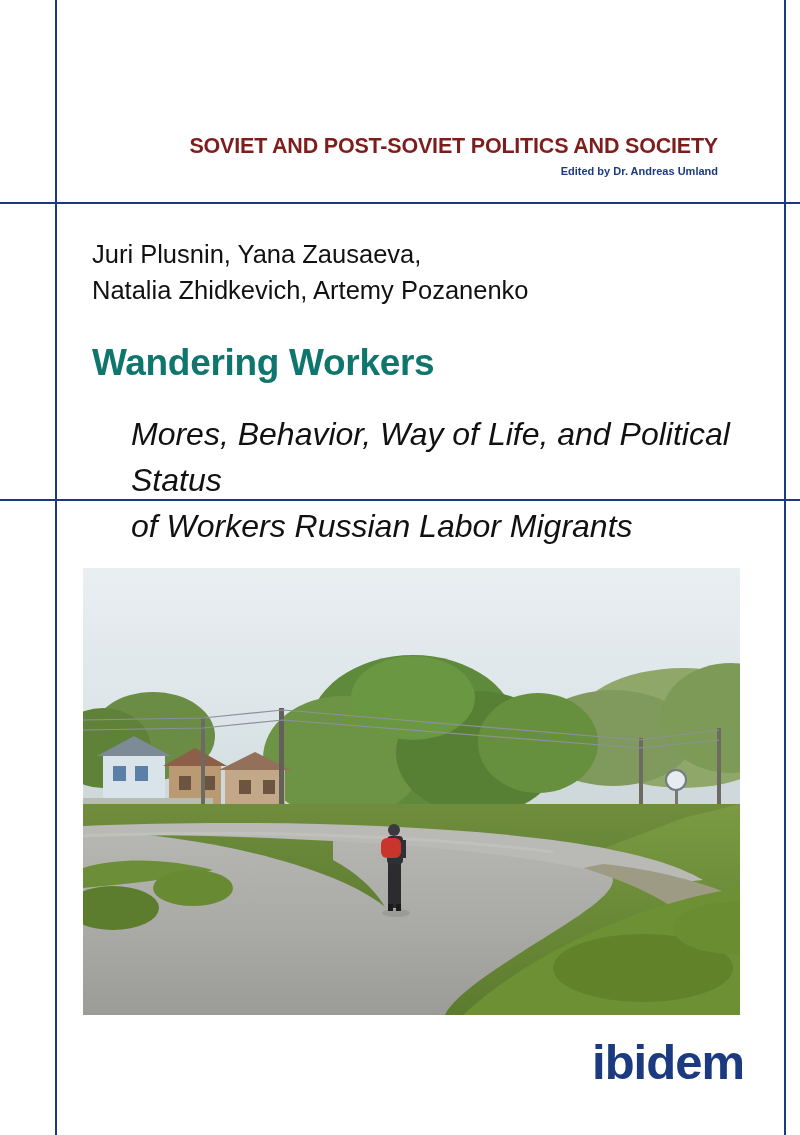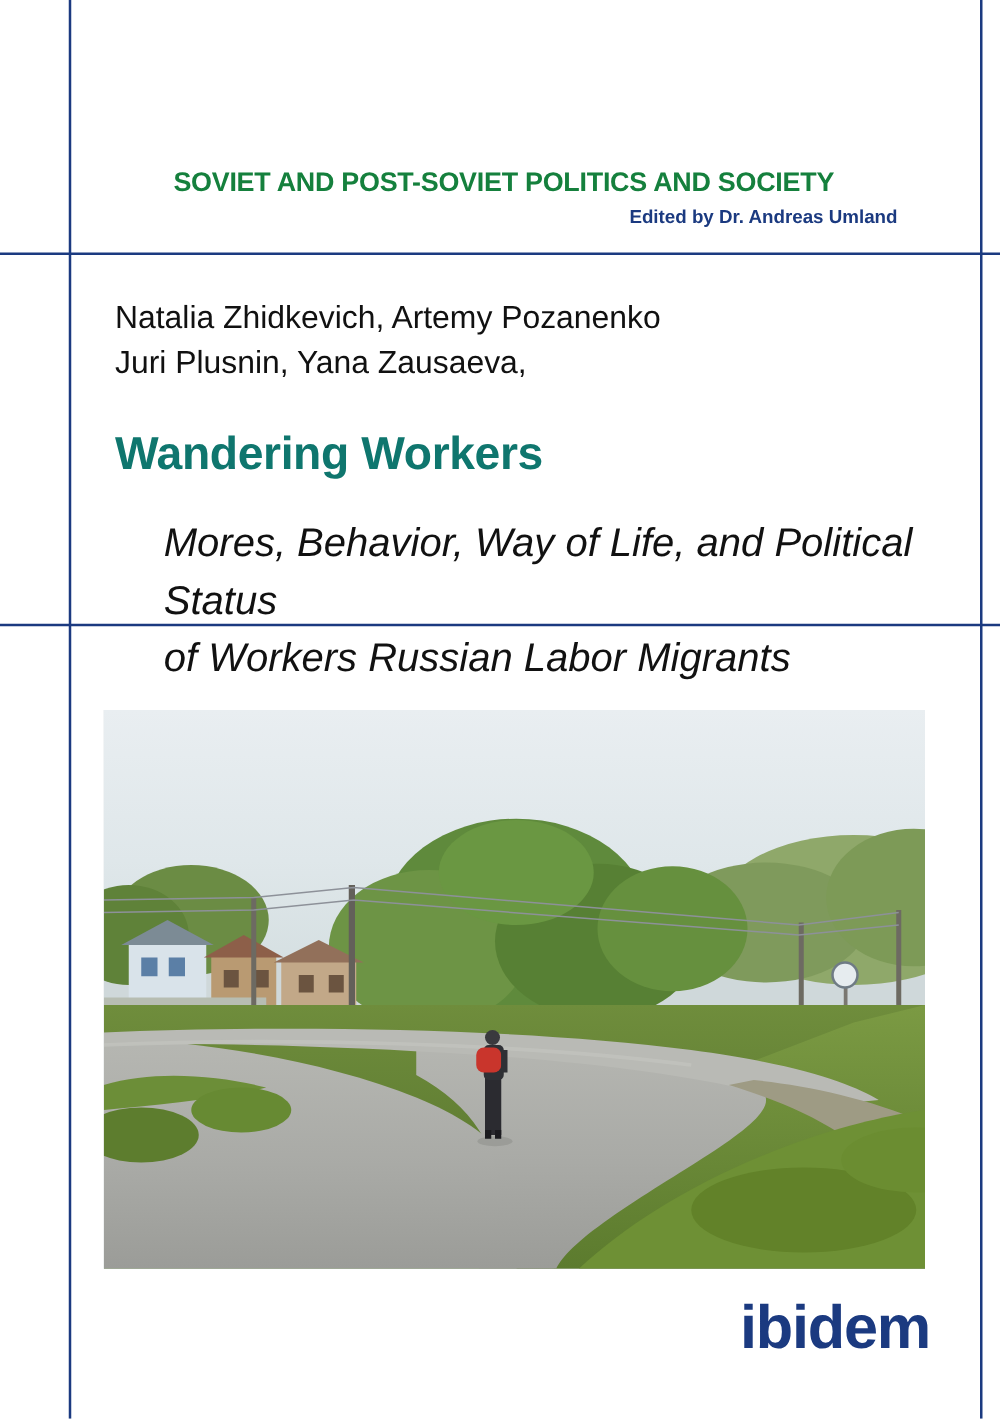--- a/index.html
+++ b/index.html
@@ -59,29 +59,28 @@
   .series-block {
     position: absolute;
     left: 88px;
     top: 134px;
     width: 630px;
     text-align: right;
   }
   .series-title {
     font-size: 21.5px;
     font-weight: bold;
-    color: #15803d;
+    color: #7f1d1d;
     letter-spacing: -0.2px;
     line-height: 1.15;
     white-space: nowrap;
-    text-align: center;
   }
   .series-editor {
     margin-top: 6px;
-    font-size: 15px;
+    font-size: 11px;
     font-weight: bold;
     color: #1b3a80;
     line-height: 1.15;
   }
 
   
   .authors {
     position: absolute;
     left: 92px;
     top: 236px;
@@ -149,22 +148,22 @@
   <div class="v-rule-right"></div>
   <div class="h-rule-top"></div>
   <div class="h-rule-bottom"></div>
 
   <div class="series-block">
     <div class="series-title">SOVIET AND POST-SOVIET POLITICS AND SOCIETY</div>
     <div class="series-editor">Edited by Dr. Andreas Umland</div>
   </div>
 
   <div class="authors">
+    <div>Juri Plusnin, Yana Zausaeva,</div>
     <div>Natalia Zhidkevich, Artemy Pozanenko</div>
-    <div>Juri Plusnin, Yana Zausaeva,</div>
   </div>
 
   <div class="book-title">Wandering Workers</div>
 
   <div class="book-subtitle">
     <div>Mores, Behavior, Way of Life, and Political Status</div>
     <div>of Workers Russian Labor Migrants</div>
   </div>
 
   <div class="photo">

